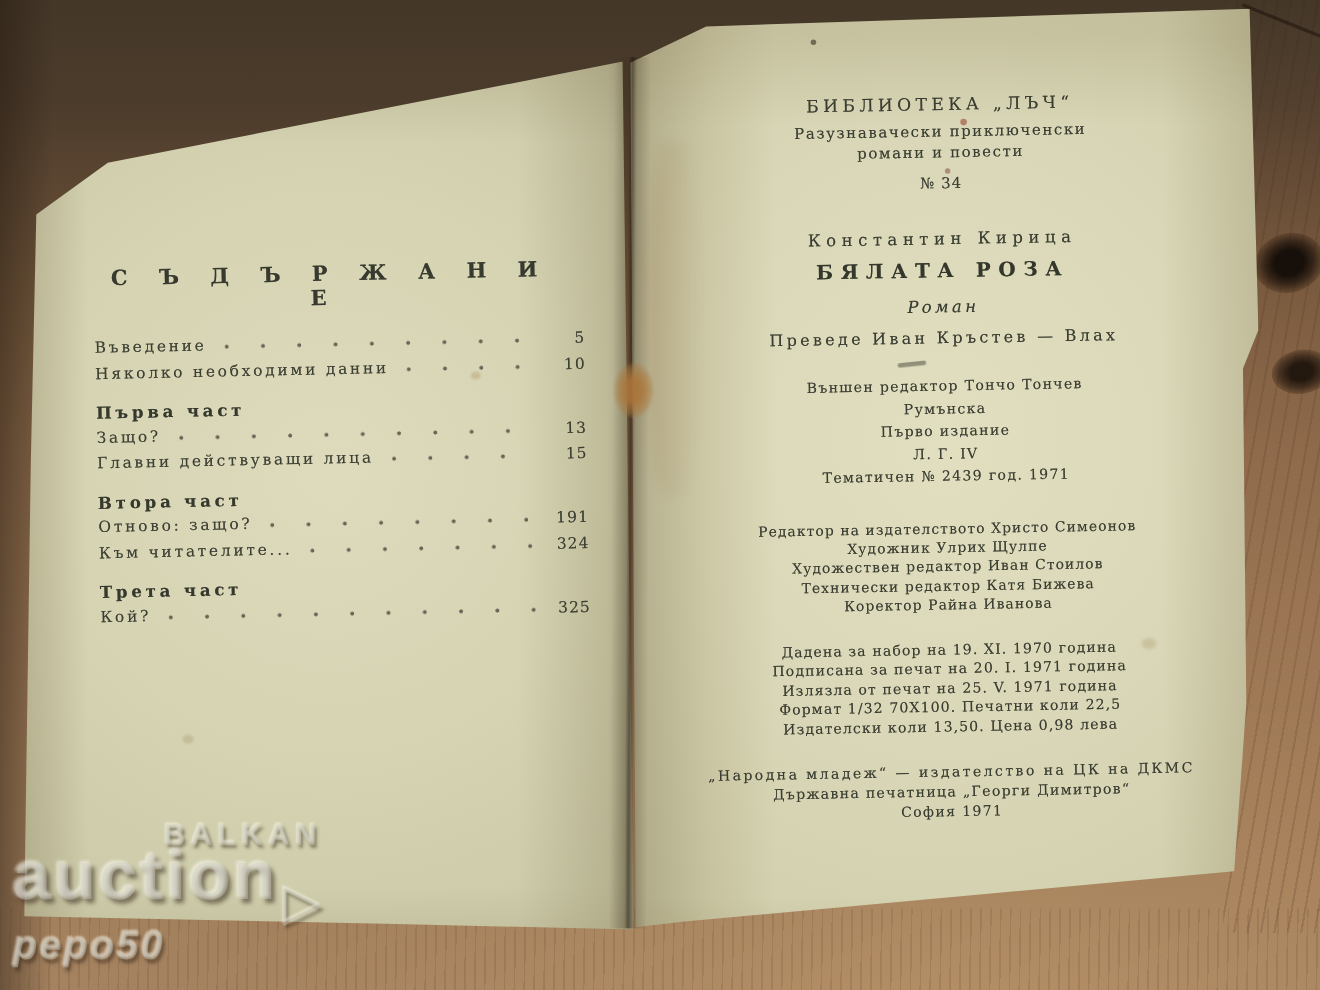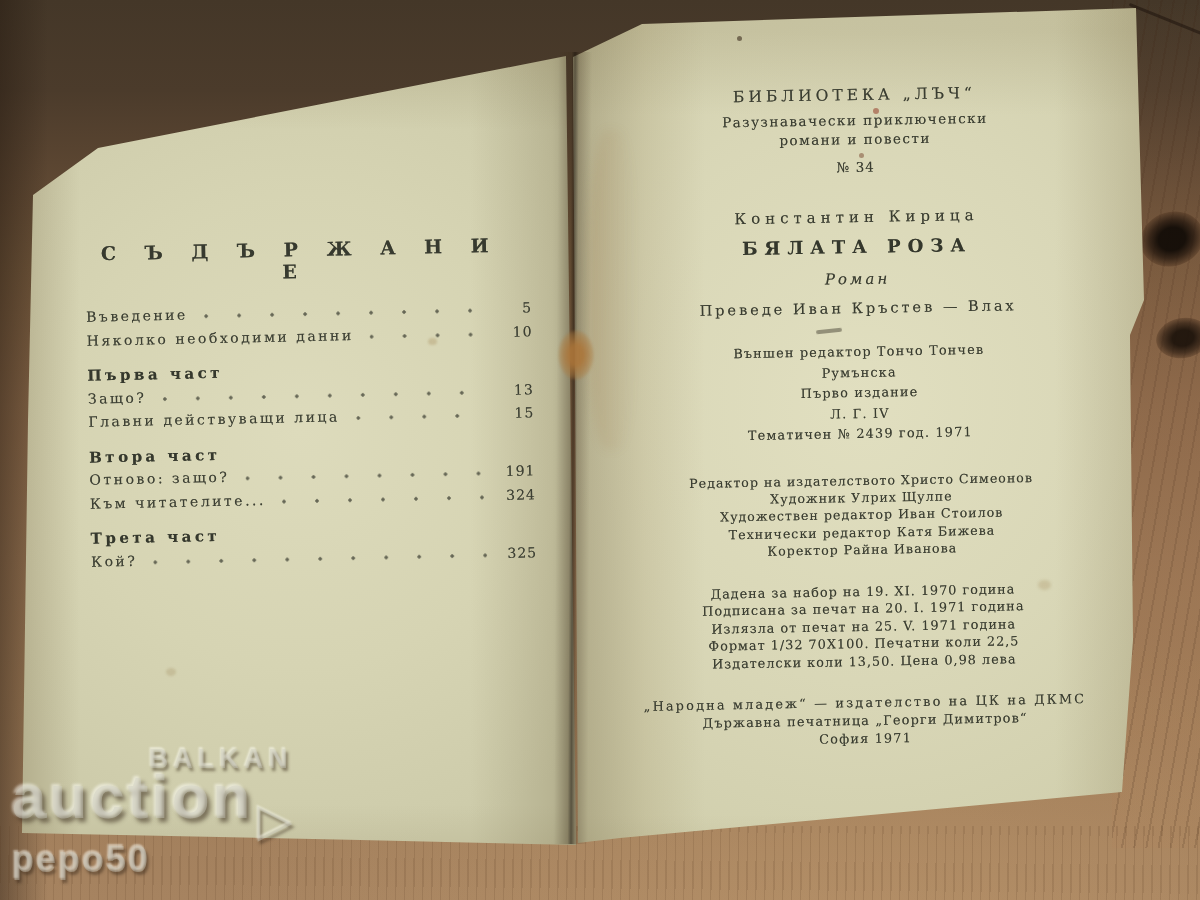--- a/index.html
+++ b/index.html
@@ -100,21 +100,21 @@
   .watermark{position:absolute;left:12px;top:744px;z-index:5;
              font-family:"Liberation Sans",sans-serif;color:rgba(205,205,192,.42);}
   .wm-balkan{font-size:27px;font-weight:800;letter-spacing:5px;
     text-shadow:-1px -2px 2px rgba(255,255,248,.5), 2px 3px 3px rgba(60,45,28,.5);text-align:right;}
   .wm-row{display:flex;align-items:flex-end;margin-top:-8px;}
   .wm-auction{font-size:62px;font-weight:700;letter-spacing:3px;line-height:60px;
     text-shadow:-2px -2px 3px rgba(255,255,248,.55), 3px 4px 4px rgba(55,40,25,.55);}
   .wm-arrow{font-size:46px;margin-left:4px;transform:translateY(16px);line-height:46px;
     text-shadow:-1px -2px 2px rgba(255,255,248,.5), 2px 3px 3px rgba(55,40,25,.5);}
   .wm-pepo{font-size:36px;font-weight:700;letter-spacing:2px;margin-top:12px;
-    text-shadow:-1px -2px 2px rgba(255,255,248,.5), 2px 3px 3px rgba(55,40,25,.5);}
+    text-shadow:-1px -2px 2px rgba(255,255,248,.5), 2px 3px 3px rgba(55,40,25,.5);font-style:italic;}
 </style>
 </head>
 <body>
 
 <div class="photo">
 
   <div class="wood"></div>
   <div class="wood-right"></div>
   <div class="wood-bottom"></div>
   <div class="seam"></div>

